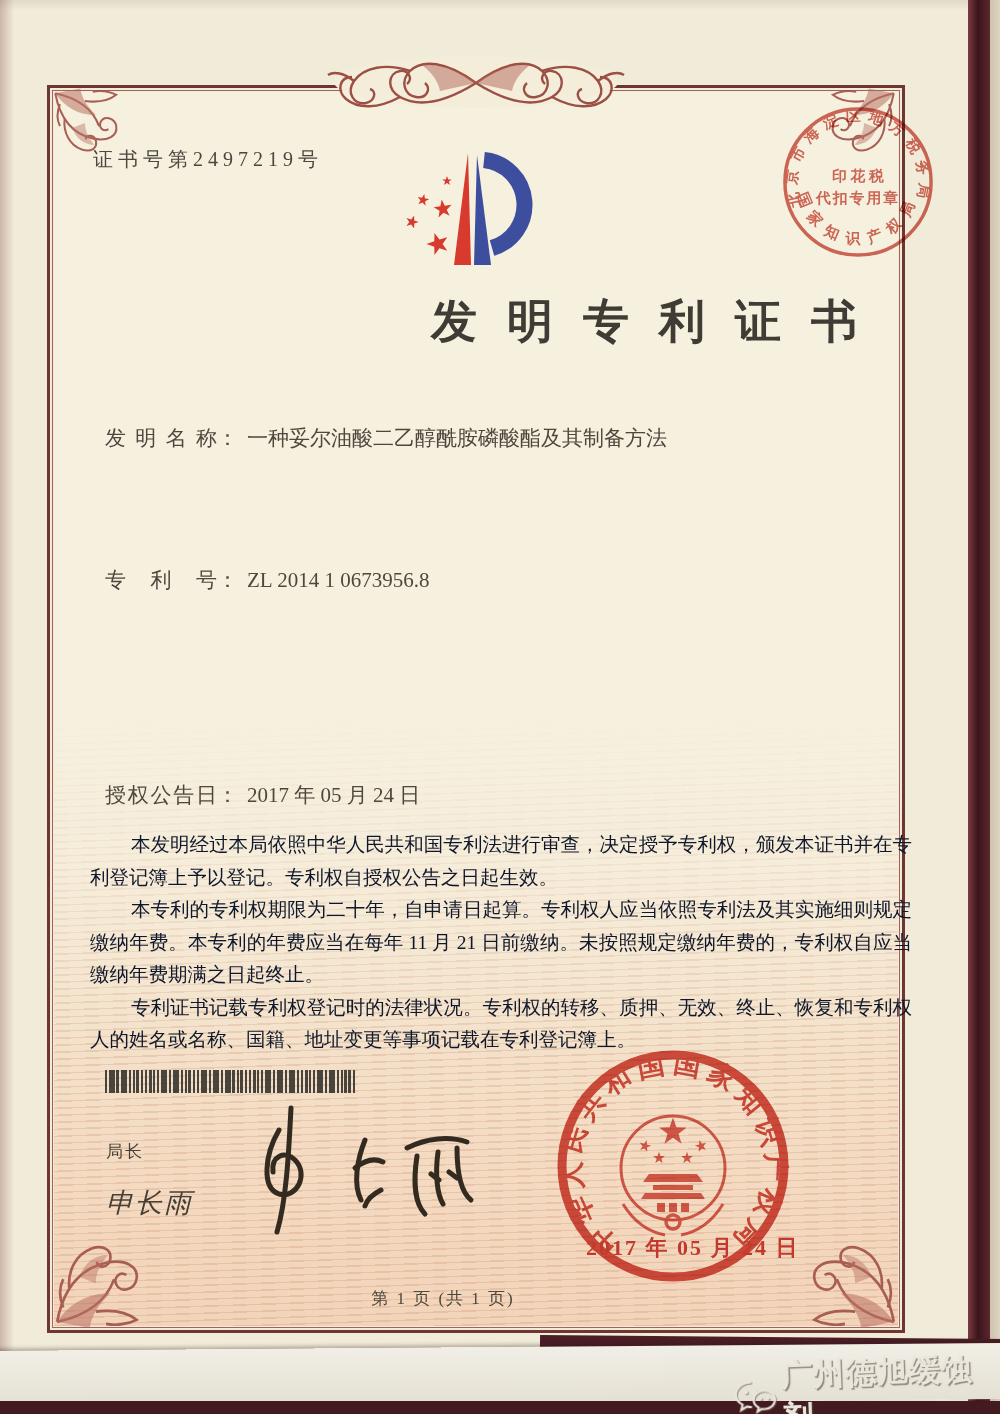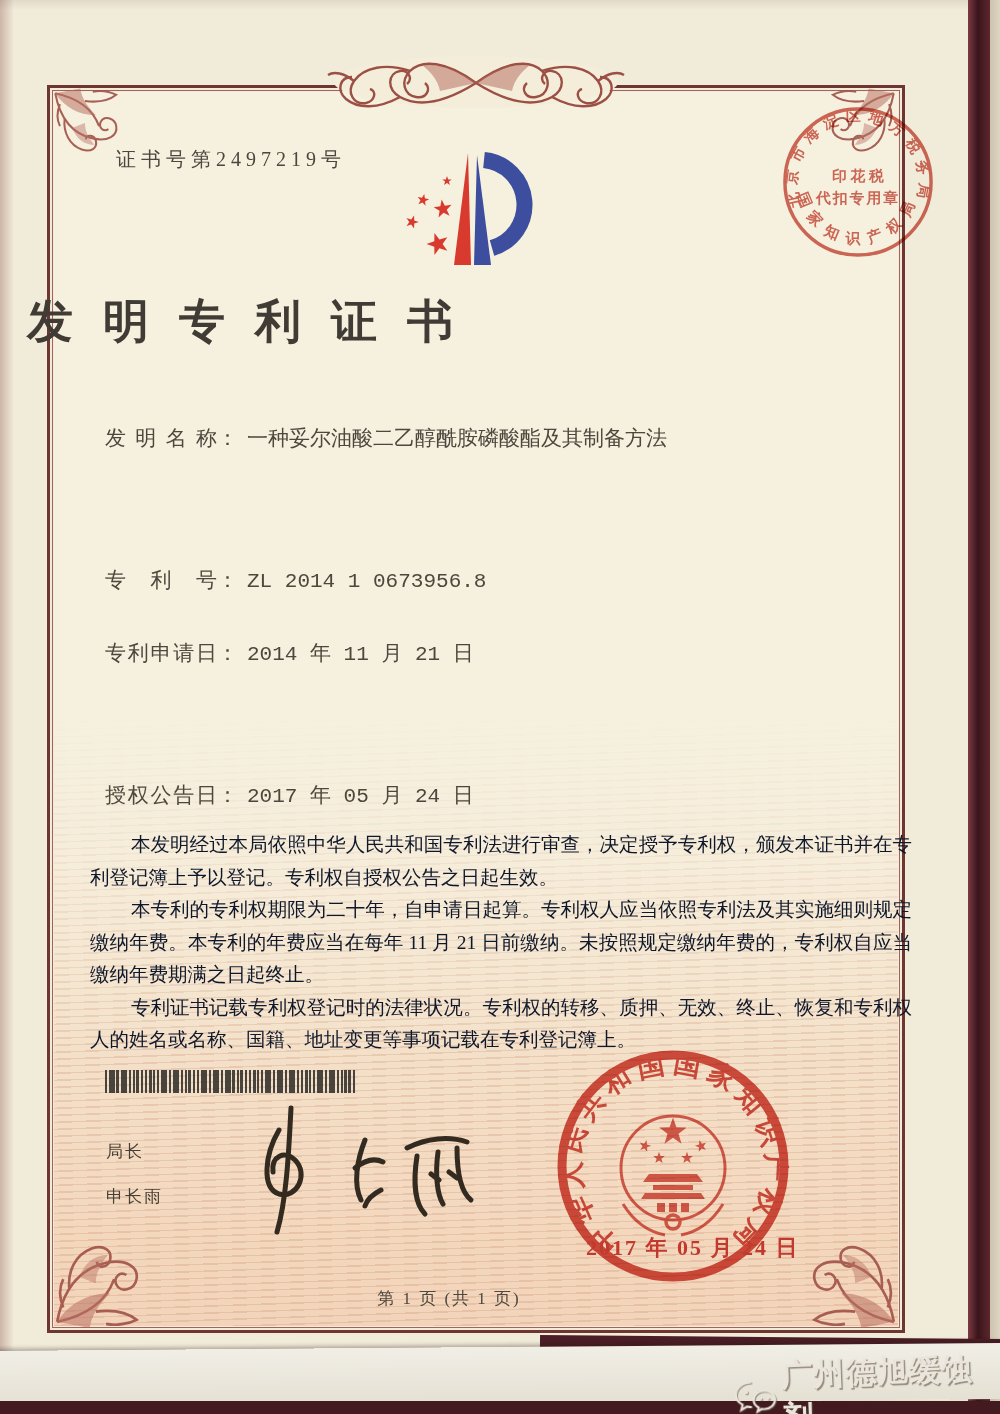--- a/index.html
+++ b/index.html
@@ -25,51 +25,51 @@
       repeating-linear-gradient(178deg,rgba(186,110,80,0.20) 0 1.5px,rgba(186,110,80,0) 1.5px 7px),
       linear-gradient(180deg,#f6f0df 0%,#f5ecd8 55%,#f4e2cb 75%,#f3d8be 92%,#f2d4ba 100%);}
   .fl{position:absolute;z-index:4;opacity:.92;}
   .fl-tl{left:49px;top:87px;width:86px;height:86px;transform:scaleY(-1);}
   .fl-tr{left:814px;top:87px;width:86px;height:86px;transform:scale(-1,-1);}
   .fl-bl{left:49px;top:1218px;width:112px;height:112px;}
   .fl-br{left:790px;top:1218px;width:112px;height:112px;transform:scaleX(-1);}
   .top-ornament{position:absolute;left:326px;top:50px;width:300px;height:64px;z-index:5;}
   
   .cert-no{position:absolute;left:93px;top:146px;z-index:6;font-size:20px;
-    letter-spacing:5px;color:#4c463e;margin-left:23px;}
+    letter-spacing:5px;color:#4c463e;}
   .logo{position:absolute;left:398px;top:148px;width:152px;height:134px;z-index:6;}
   .tax-stamp{position:absolute;left:779px;top:103px;width:158px;height:158px;z-index:7;
     opacity:.85;mix-blend-mode:multiply;}
-  .title{position:absolute;left:27px;top:291px;width:860px;z-index:6;text-align:left;
+  .title{position:absolute;left:27px;top:291px;width:860px;z-index:6;text-align:right;
     font-size:46px;font-weight:600;letter-spacing:30px;color:#403c35;}
   
   .frow{position:absolute;left:105px;z-index:6;font-size:21px;color:#4e473d;white-space:nowrap;}
   .flabel{display:inline-block;width:112px;text-align:justify;text-align-last:justify;}
   .fcolon{display:inline-block;}
-  .fvalue{margin-left:9px;font-family:Liberation Mono, monospace;}
+  .fvalue{margin-left:9px;}
   .r1{top:424px}.r2{top:496px}.r3{top:566px}.r4{top:639px}.r5{top:710px}.r6{top:781px}
   
   .paras{position:absolute;left:90px;top:829px;width:822px;z-index:6;
     font-size:19.5px;line-height:32.5px;color:#0f172a;text-align:justify;}
   .paras p{margin:0;text-indent:2.1em;}
   
   .barcode{position:absolute;left:105px;top:1070px;width:250px;height:23px;z-index:6;opacity:.85;
     background-image:
       repeating-linear-gradient(90deg,#2b2b28 0 2px,rgba(0,0,0,0) 2px 4px),
       repeating-linear-gradient(90deg,rgba(0,0,0,0) 0 5px,#2b2b28 5px 8px,rgba(0,0,0,0) 8px 13px),
       repeating-linear-gradient(90deg,rgba(0,0,0,0) 0 11px,#2b2b28 11px 13px,rgba(0,0,0,0) 13px 29px);}
   .officer-title{position:absolute;left:106px;top:1140px;z-index:6;font-size:17px;color:#473f35;letter-spacing:2px;}
-  .officer-name{position:absolute;left:106px;top:1185px;z-index:6;font-size:17px;color:#473f35;letter-spacing:2px;}
+  .officer-name{position:absolute;left:106px;top:1185px;z-index:6;font-size:27px;color:#473f35;letter-spacing:2px;font-style:italic;}
   .signature{position:absolute;left:235px;top:1102px;width:270px;height:135px;z-index:6;}
   
   .seal{position:absolute;left:553px;top:1046px;width:240px;height:240px;z-index:7;
     opacity:.92;mix-blend-mode:multiply;}
   .seal-date{position:absolute;left:586px;top:1233px;z-index:8;font-size:22px;
     letter-spacing:2px;color:#c2392e;font-weight:600;}
-  .footer-page{position:absolute;left:49px;top:1287px;width:800px;z-index:6;text-align:center;
+  .footer-page{position:absolute;left:43px;top:1287px;width:800px;z-index:6;text-align:center;
     font-size:17px;color:#4f483e;letter-spacing:2px;}
   
   .cover-sliver{position:absolute;left:540px;top:1337px;width:470px;height:13px;z-index:8;
     background:#4a1e24;transform:rotate(0.5deg);}
   .page-strip{position:absolute;left:-12px;top:1347px;width:1034px;height:56px;z-index:9;
     background:linear-gradient(180deg,#f1eee6,#e4e0d3);transform:rotate(-0.45deg);
     box-shadow:0 -2px 4px rgba(40,20,20,.35);}
   .cover-bottom{position:absolute;left:0;top:1401px;width:1000px;height:13px;z-index:10;
     background:#431a20;}
   
@@ -164,21 +164,20 @@
       <textPath href="#taxBottom" startOffset="2">国家知识产权局</textPath>
     </text>
     <text x="80" y="79" text-anchor="middle" font-size="15" fill="#cb5143" font-weight="bold">印 花 税</text>
     <text x="80" y="101" text-anchor="middle" font-size="15" letter-spacing="2" fill="#cb5143" font-weight="bold">代扣专用章</text>
   </svg>
 
   <div class="title">发明专利证书</div>
 
   <div class="frow r1"><span class="flabel">发明名称</span><span class="fcolon">：</span><span class="fvalue">一种妥尔油酸二乙醇酰胺磷酸酯及其制备方法</span></div>
   <div class="frow r3"><span class="flabel">专利号</span><span class="fcolon">：</span><span class="fvalue">ZL 2014 1 0673956.8</span></div>
-  <div class="frow r4"><span class="flabel">专利申请日</span><span class="fcolon">：</span><span class="fvalue">2014 年 11 月 21 日</span></div>
   <div class="frow r6"><span class="flabel">授权公告日</span><span class="fcolon">：</span><span class="fvalue">2017 年 05 月 24 日</span></div>
 
   <div class="paras">
     <p>本发明经过本局依照中华人民共和国专利法进行审查，决定授予专利权，颁发本证书并在专利登记簿上予以登记。专利权自授权公告之日起生效。</p>
     <p>本专利的专利权期限为二十年，自申请日起算。专利权人应当依照专利法及其实施细则规定缴纳年费。本专利的年费应当在每年 11 月 21 日前缴纳。未按照规定缴纳年费的，专利权自应当缴纳年费期满之日起终止。</p>
     <p>专利证书记载专利权登记时的法律状况。专利权的转移、质押、无效、终止、恢复和专利权人的姓名或名称、国籍、地址变更等事项记载在专利登记簿上。</p>
   </div>
 
   <div class="barcode"></div>
 

